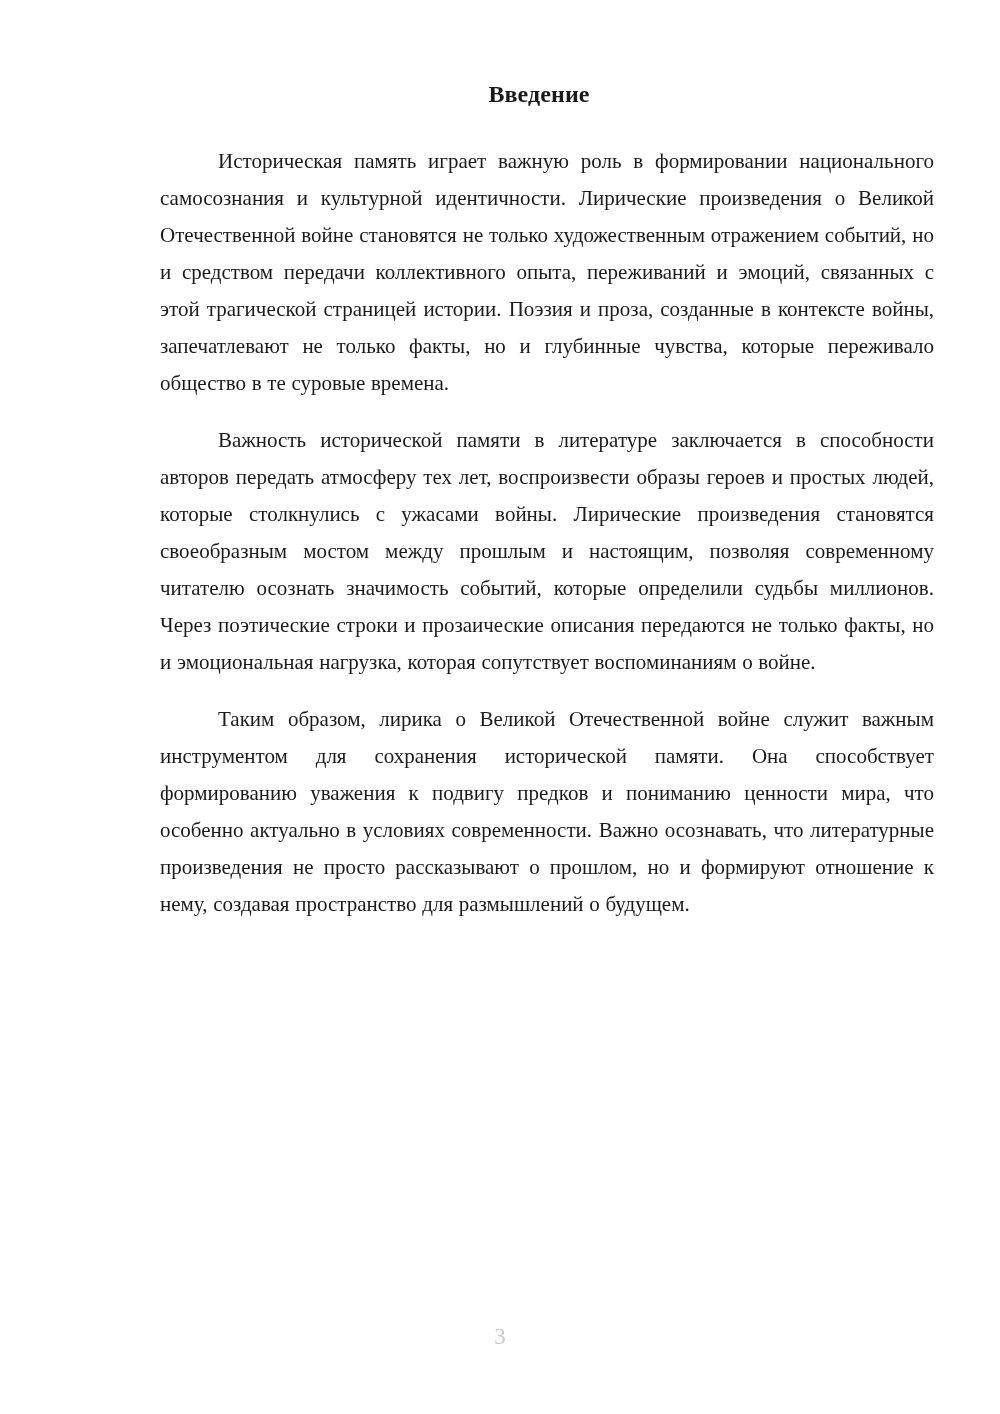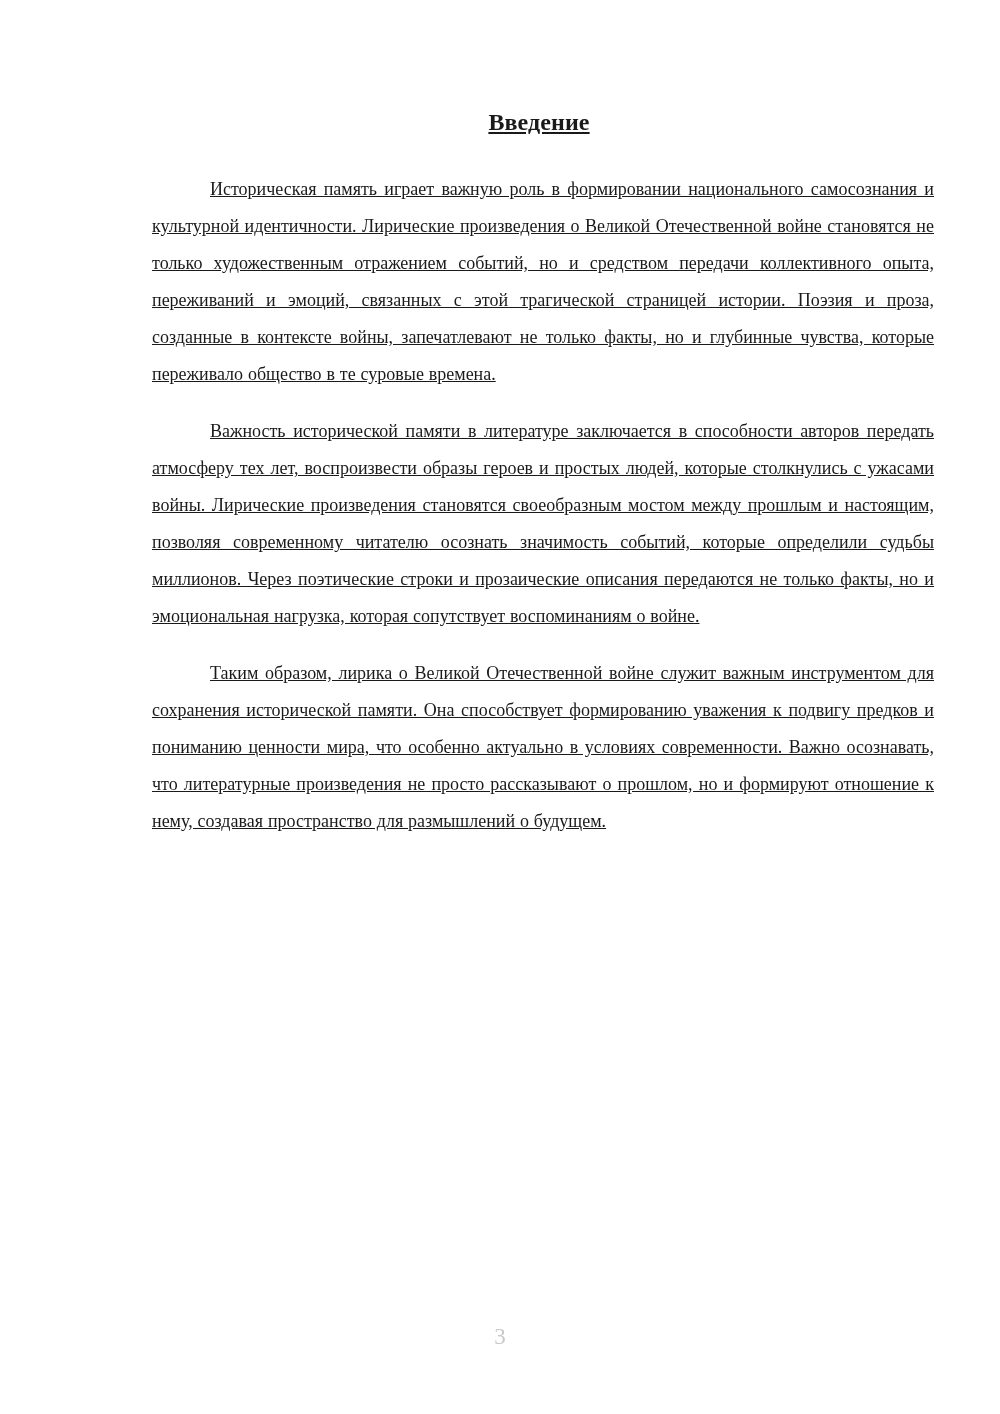--- a/index.html
+++ b/index.html
@@ -15,39 +15,38 @@
     margin: 0 auto;
     background: #ffffff;
     overflow: hidden;
     font-family: "Liberation Serif", "DejaVu Serif", serif;
     color: #1a1a1a;
     box-sizing: border-box;
   }
   .content {
     position: absolute;
     left: 144px;
-    top: 104px;
+    top: 76px;
     width: 790px;
-    text-decoration: underline;
   }
   .doc-title {
     font-size: 24px;
     font-weight: bold;
     text-align: center;
     line-height: 37px;
     margin: 0 0 30px 0;
     letter-spacing: 0.1px;
   }
   .para {
-    font-size: 18px;
+    font-size: 21px;
     line-height: 37px;
     text-align: justify;
     text-justify: inter-word;
     text-indent: 58px;
-    margin: 0 0 20px 8px;
+    margin: 0 0 20px 16px;
     hyphens: none;
     word-spacing: 0.02em;
   }
   .para:last-of-type {
     margin-bottom: 0;
   }
   .page-number {
     position: absolute;
     left: 0;
     right: 0;

